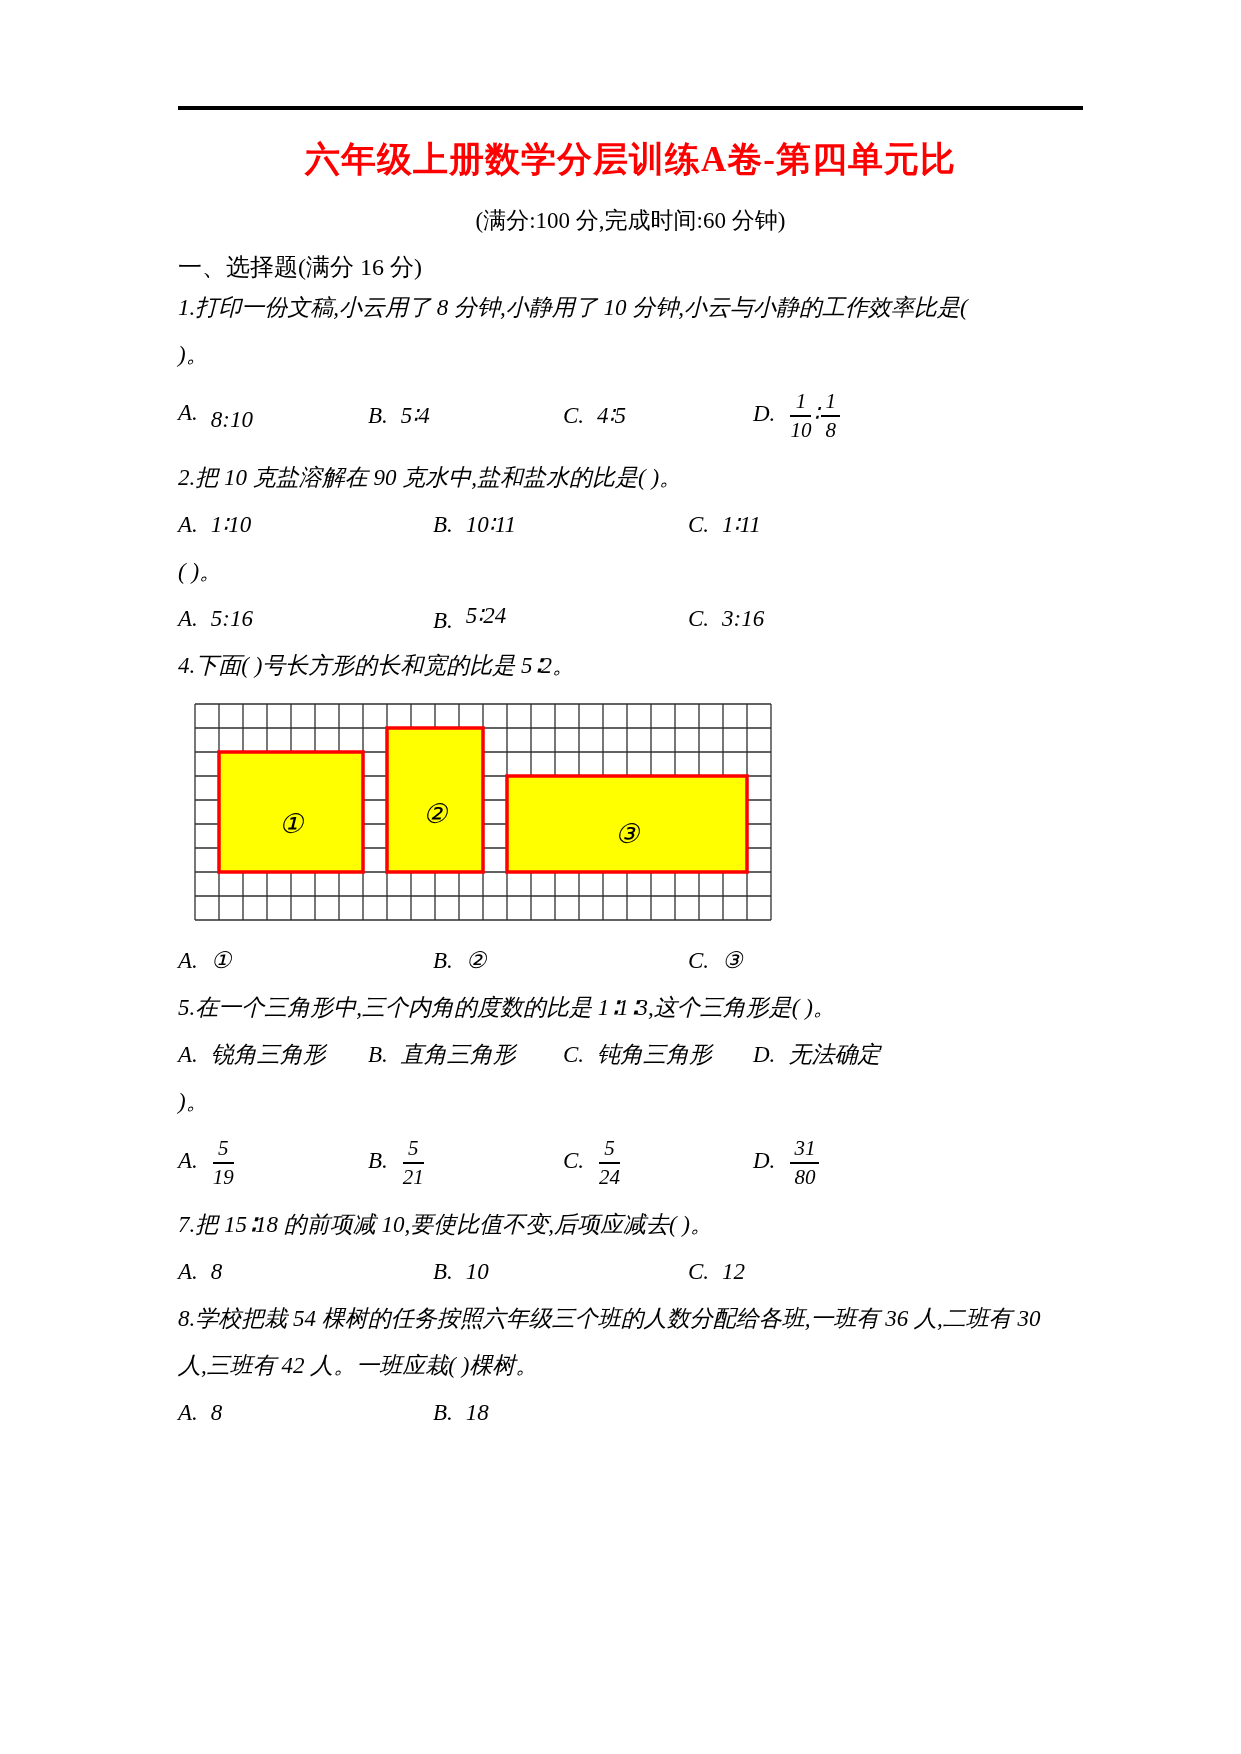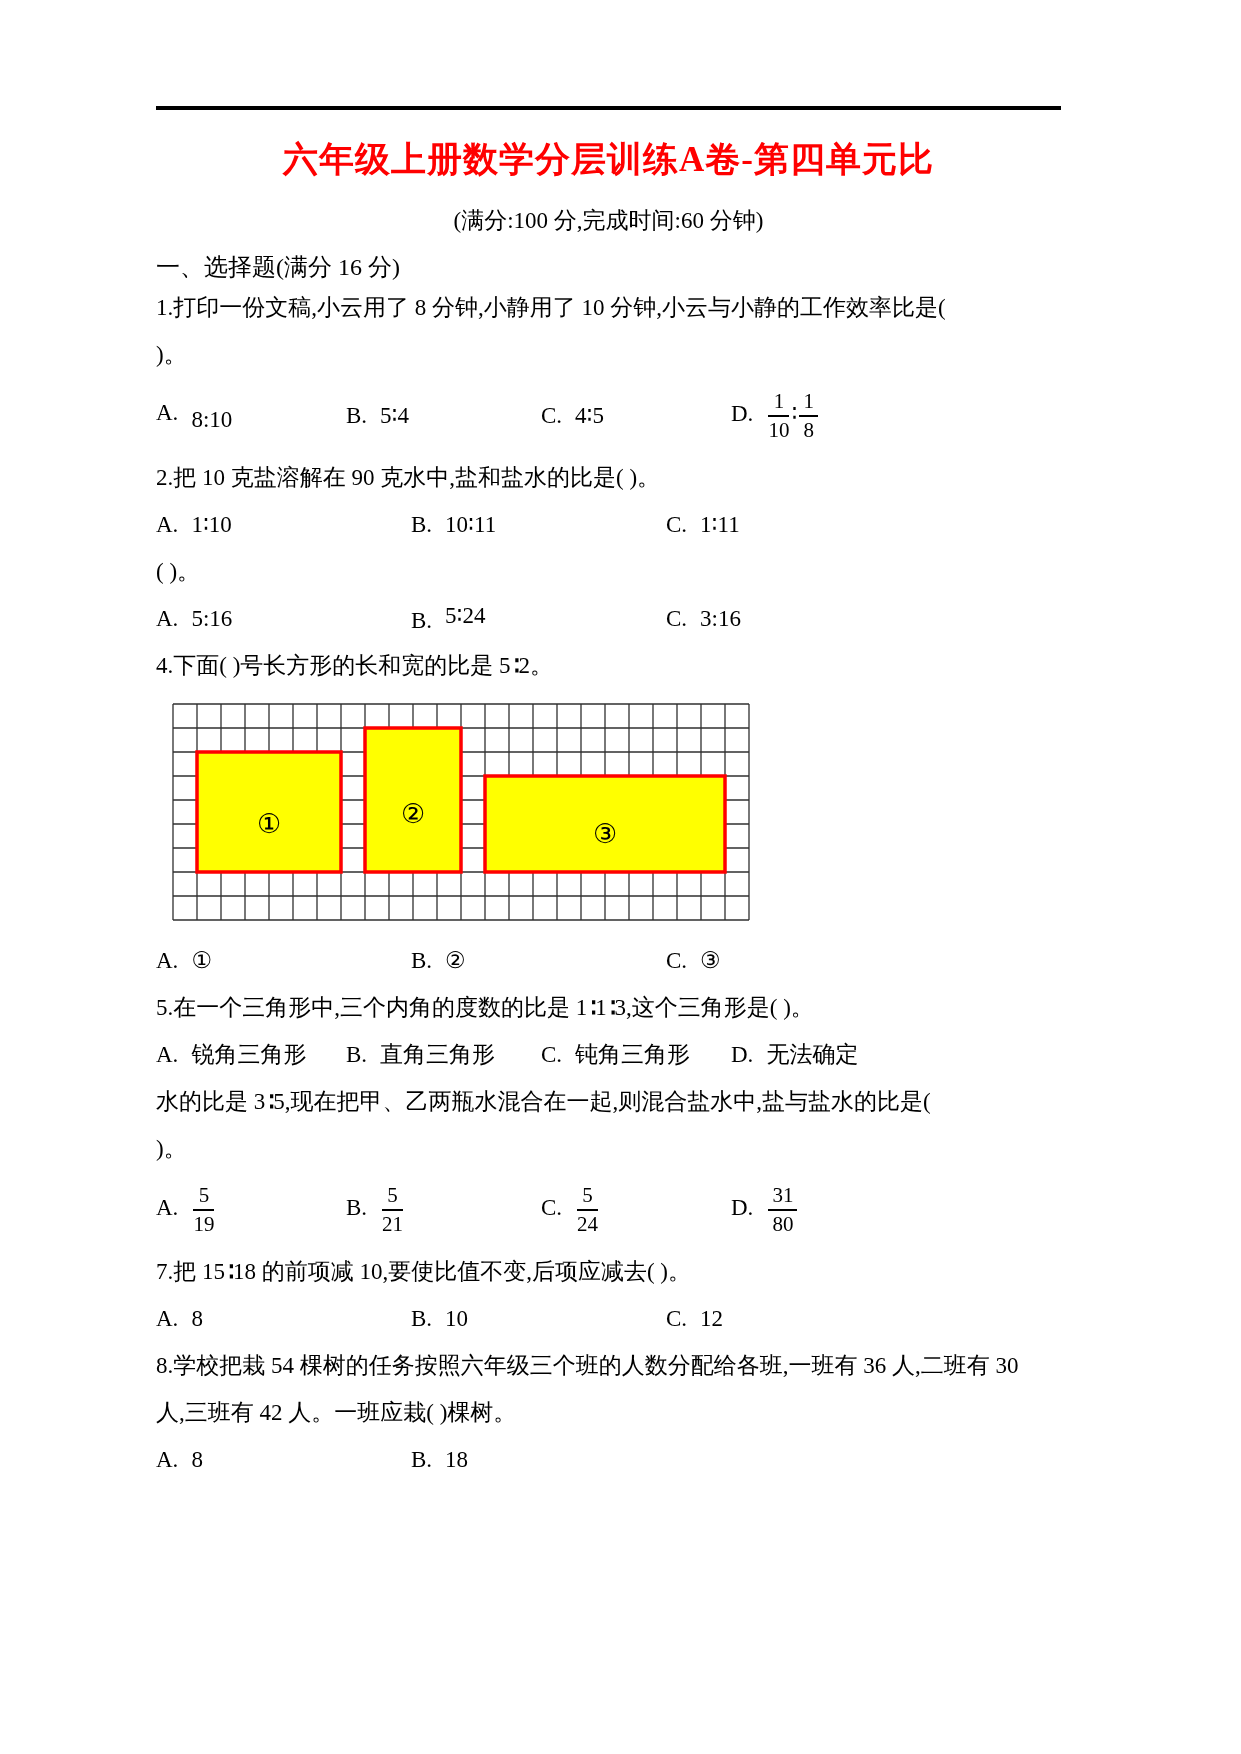--- a/index.html
+++ b/index.html
@@ -1,23 +1,23 @@
 <!DOCTYPE html>
 <html><head>
 <meta charset="utf-8">
 <style>
   html,body{margin:0;padding:0;background:#ffffff;}
   .page{position:relative;width:1241px;height:1754px;background:#ffffff;overflow:hidden;
         font-family:"Liberation Serif","DejaVu Serif",serif;color:#000;}
-  .content{position:absolute;left:156px;top:0;width:905px;}
+  .content{position:absolute;left:178px;top:0;width:905px;}
   .rule{margin-top:106px;border-top:4px solid #000;width:100%;height:0;}
   .title{margin:28px 0 0 0;text-align:center;font-size:35px;font-weight:bold;line-height:44px;letter-spacing:1px;}
   .subtitle{margin-top:24px;text-align:center;font-size:23px;font-weight:normal;line-height:30px;}
   .section{margin-top:16px;font-size:24px;font-weight:normal;line-height:30px;}
-  #questions{margin-top:2px;}
+  #questions{margin-top:2px;font-style:italic;}
   .qline{font-size:23px;line-height:47px;white-space:nowrap;}
   .opts{display:grid;align-items:center;min-height:47px;font-size:23px;line-height:28px;}
   .opts.cols4{grid-template-columns:190px 195px 190px 1fr;}
   .opts.cols3{grid-template-columns:255px 255px 1fr;}
   .opts.has-frac{min-height:76px;}
   .opt{white-space:nowrap;}
   .optlabel{margin-right:13px;}
   .frac{display:inline-block;vertical-align:middle;text-align:center;font-size:21px;line-height:1.2;margin:0 2px;}
   .frac .num{display:block;border-bottom:2px solid #000;padding:0 4px 1px;}
   .frac .den{display:block;padding-top:1px;}
@@ -116,21 +116,20 @@
         <div class="question">
           <div class="qline"><span>5.在一个三角形中,三个内角的度数的比是 1∶1∶3,这个三角形是(  )。</span></div>
           <div class="opts cols4">
             <span class="opt"><span class="optlabel">A.</span><span>锐角三角形</span></span>
             <span class="opt"><span class="optlabel">B.</span><span>直角三角形</span></span>
             <span class="opt"><span class="optlabel">C.</span><span>钝角三角形</span></span>
             <span class="opt"><span class="optlabel">D.</span><span>无法确定</span></span>
           </div>
         </div>
         <div class="question">
-          <div class="qline"><span>水的比是 3∶5,现在把甲、乙两瓶水混合在一起,则混合盐水中,盐与盐水的比是(</span></div>
           <div class="qline"><span>)。</span></div>
           <div class="opts cols4 has-frac">
             <span class="opt"><span class="optlabel">A.</span><span class="frac"><span class="num">5</span><span class="den">19</span></span></span>
             <span class="opt"><span class="optlabel">B.</span><span class="frac"><span class="num">5</span><span class="den">21</span></span></span>
             <span class="opt"><span class="optlabel">C.</span><span class="frac"><span class="num">5</span><span class="den">24</span></span></span>
             <span class="opt"><span class="optlabel">D.</span><span class="frac"><span class="num">31</span><span class="den">80</span></span></span>
           </div>
         </div>
         <div class="question">
           <div class="qline"><span>7.把 15∶18 的前项减 10,要使比值不变,后项应减去(  )。</span></div>

